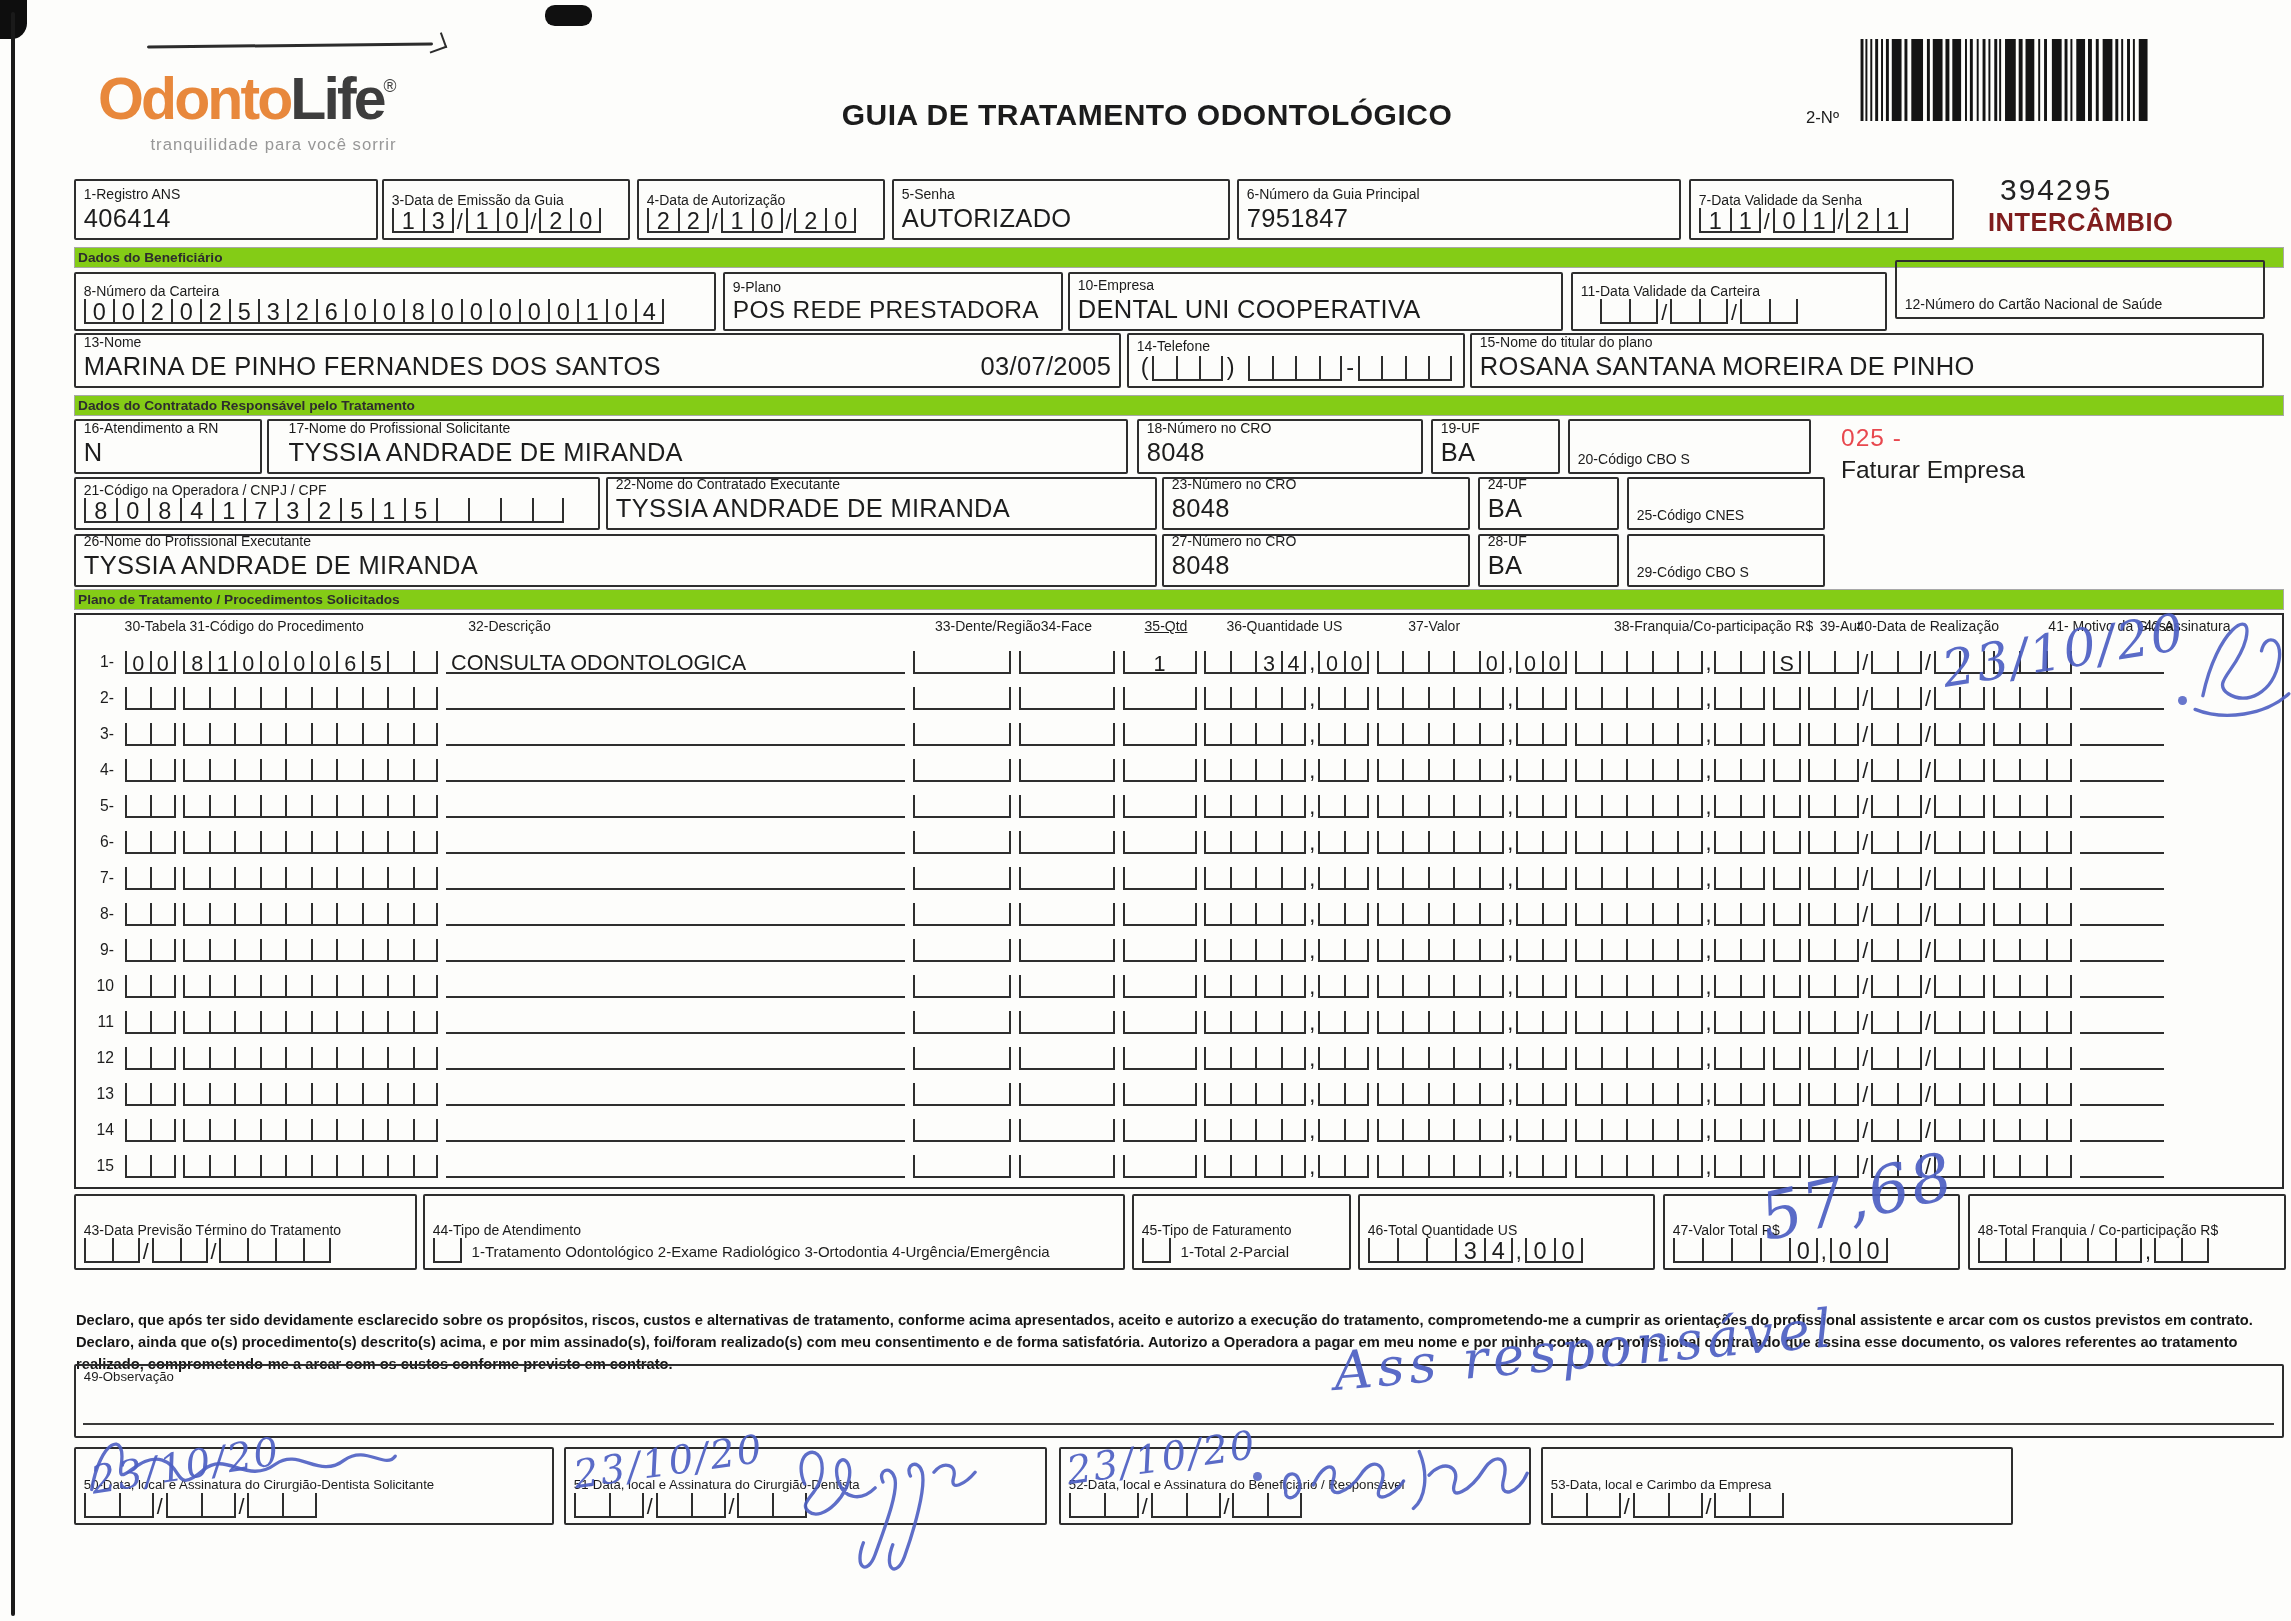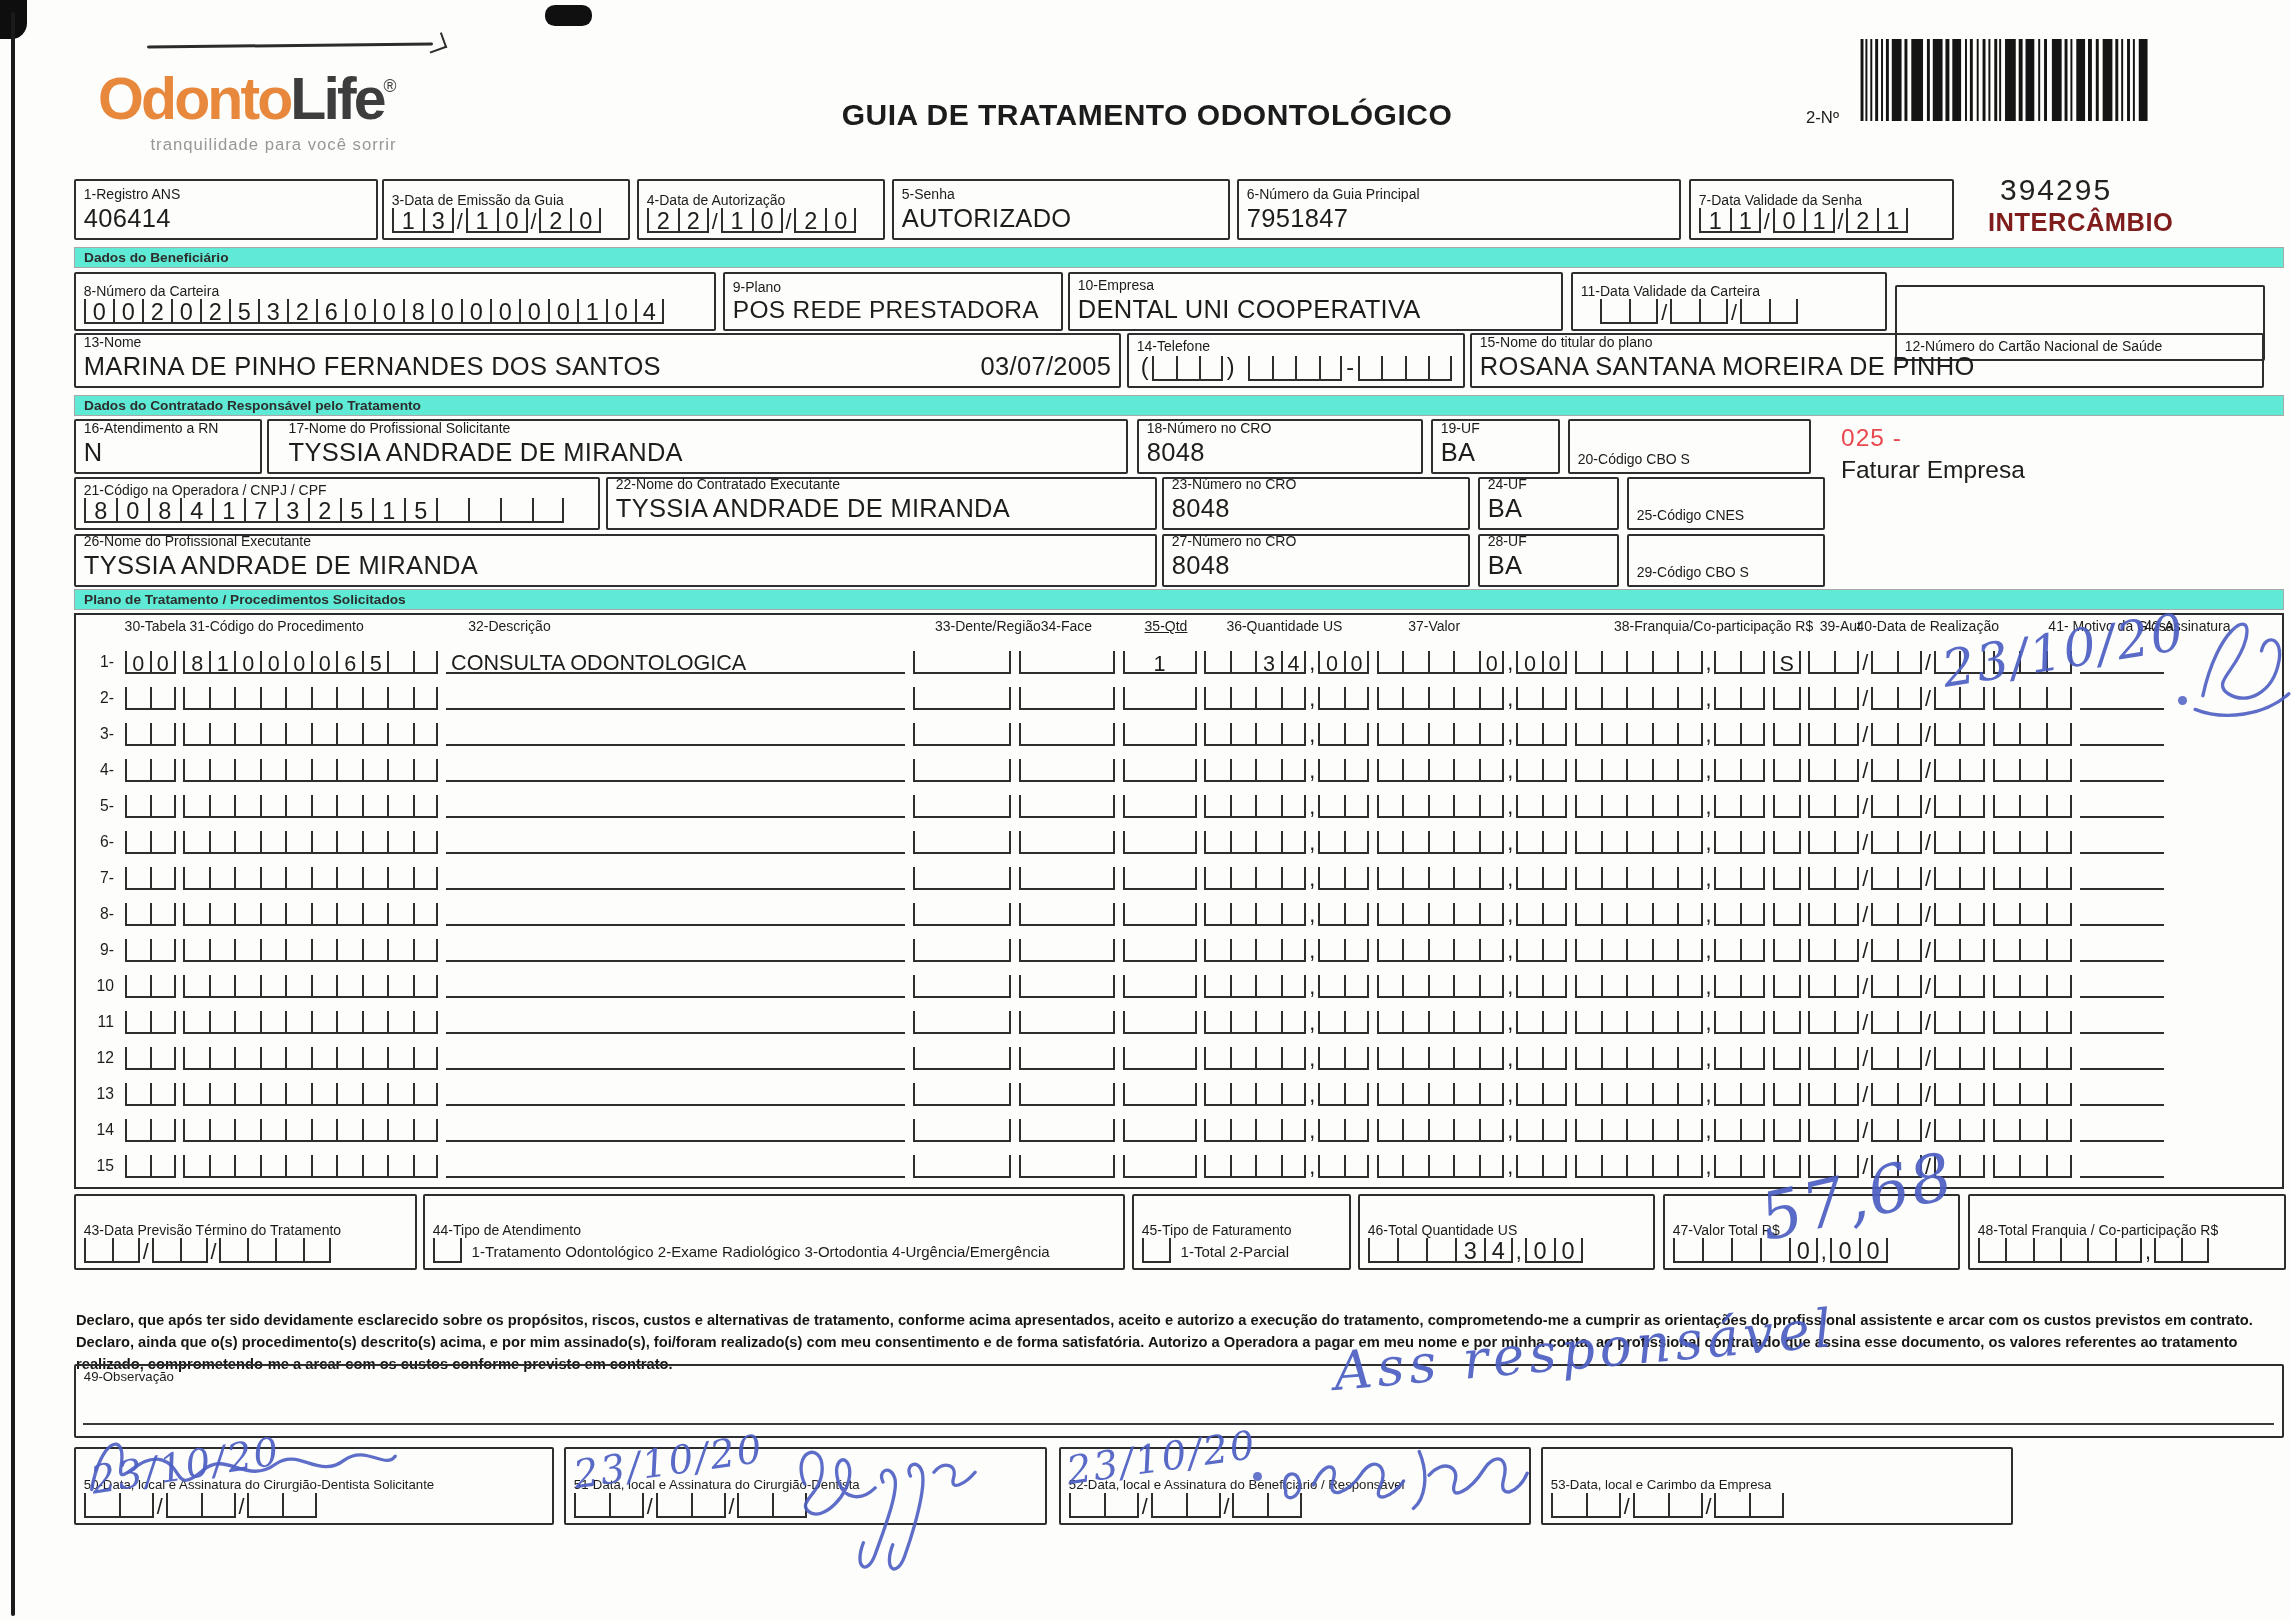--- a/index.html
+++ b/index.html
@@ -13,22 +13,22 @@
   .scan-tab{position:absolute;left:545px;top:4.9px;width:47px;height:21.6px;background:#101010;border-radius:9.8px}
   .pen-line{position:absolute;left:147px;top:44px;width:286px;height:2.9px;background:#2c2c2c;transform:rotate(-.6deg);border-radius:2px}
   .pen-hook{position:absolute;left:427px;top:35px;width:15.7px;height:13.7px;border-right:2.9px solid #2c2c2c;border-bottom:2.9px solid #2c2c2c;transform:rotate(-20deg)}
   
   .logo-1{font-size:59px;font-weight:bold;letter-spacing:-2.9px;color:#e8883c}
   .logo-2{font-size:59px;font-weight:bold;letter-spacing:-2.9px;color:#3d3d3d}
   .logo-reg{font-size:17.6px;color:#3d3d3d;vertical-align:27.4px}
   .tagline{font-size:16.7px;color:#979797;margin-top:2px;text-align:right;letter-spacing:1px}
   .title{font-size:30px;font-weight:bold;letter-spacing:0.5px;color:#1c1c1c}
   
-  .band{position:absolute;left:74px;width:2210px;height:20.6px;background:#5eead4;border:1px solid #a8a8a8;
-        font-size:13.7px;font-weight:bold;color:#2d2d2d;padding:2px 9px 0;box-sizing:border-box;line-height:16.7px}
+  .band{position:absolute;left:74px;width:2210px;height:20.6px;background:#84cc16;border:1px solid #a8a8a8;
+        font-size:13.7px;font-weight:bold;color:#2d2d2d;padding:2px 3px 0;box-sizing:border-box;line-height:16.7px}
   
   .box{position:absolute;border:2px solid #2e2e2e;border-radius:2px;padding:2.9px 7.8px 4.9px;box-sizing:border-box;
        display:flex;flex-direction:column;justify-content:flex-end}
   .lbl{font-size:14px;color:#1b1b1b;white-space:nowrap;line-height:1.15}
   .val{font-size:25.5px;line-height:1.2;white-space:nowrap;letter-spacing:0.3px}
   .valrow{display:flex;justify-content:space-between;align-items:flex-end}
   
   .comb{display:flex;align-items:flex-end}
   .comb .sub{display:flex}
   .cell{width:var(--cw,29px);height:25.5px;border-left:2px solid #2e2e2e;border-bottom:2.5px solid #2e2e2e;
@@ -247,21 +247,21 @@
           <span class="cell"></span>
           <span class="cell"></span>
         </span>
         <span class="sep">/</span>
         <span class="comb sub">
           <span class="cell"></span>
           <span class="cell"></span>
         </span>
       </div>
   </div>
-  <div class="box" style="left:1895px;top:285px;width:370px;height:76px">
+  <div class="box" style="left:1895px;top:260px;width:370px;height:59px">
     <div class="lbl">12-Número do Cartão Nacional de Saúde</div>
     <div class="val"></div>
   </div>
 
   <div class="box" style="left:74px;top:333px;width:1047px;height:55px">
     <div class="lbl">13-Nome</div>
     <div class="valrow">
       <span class="val">MARINA DE PINHO FERNANDES DOS SANTOS</span>
       <span class="val">03/07/2005</span>
     </div>

